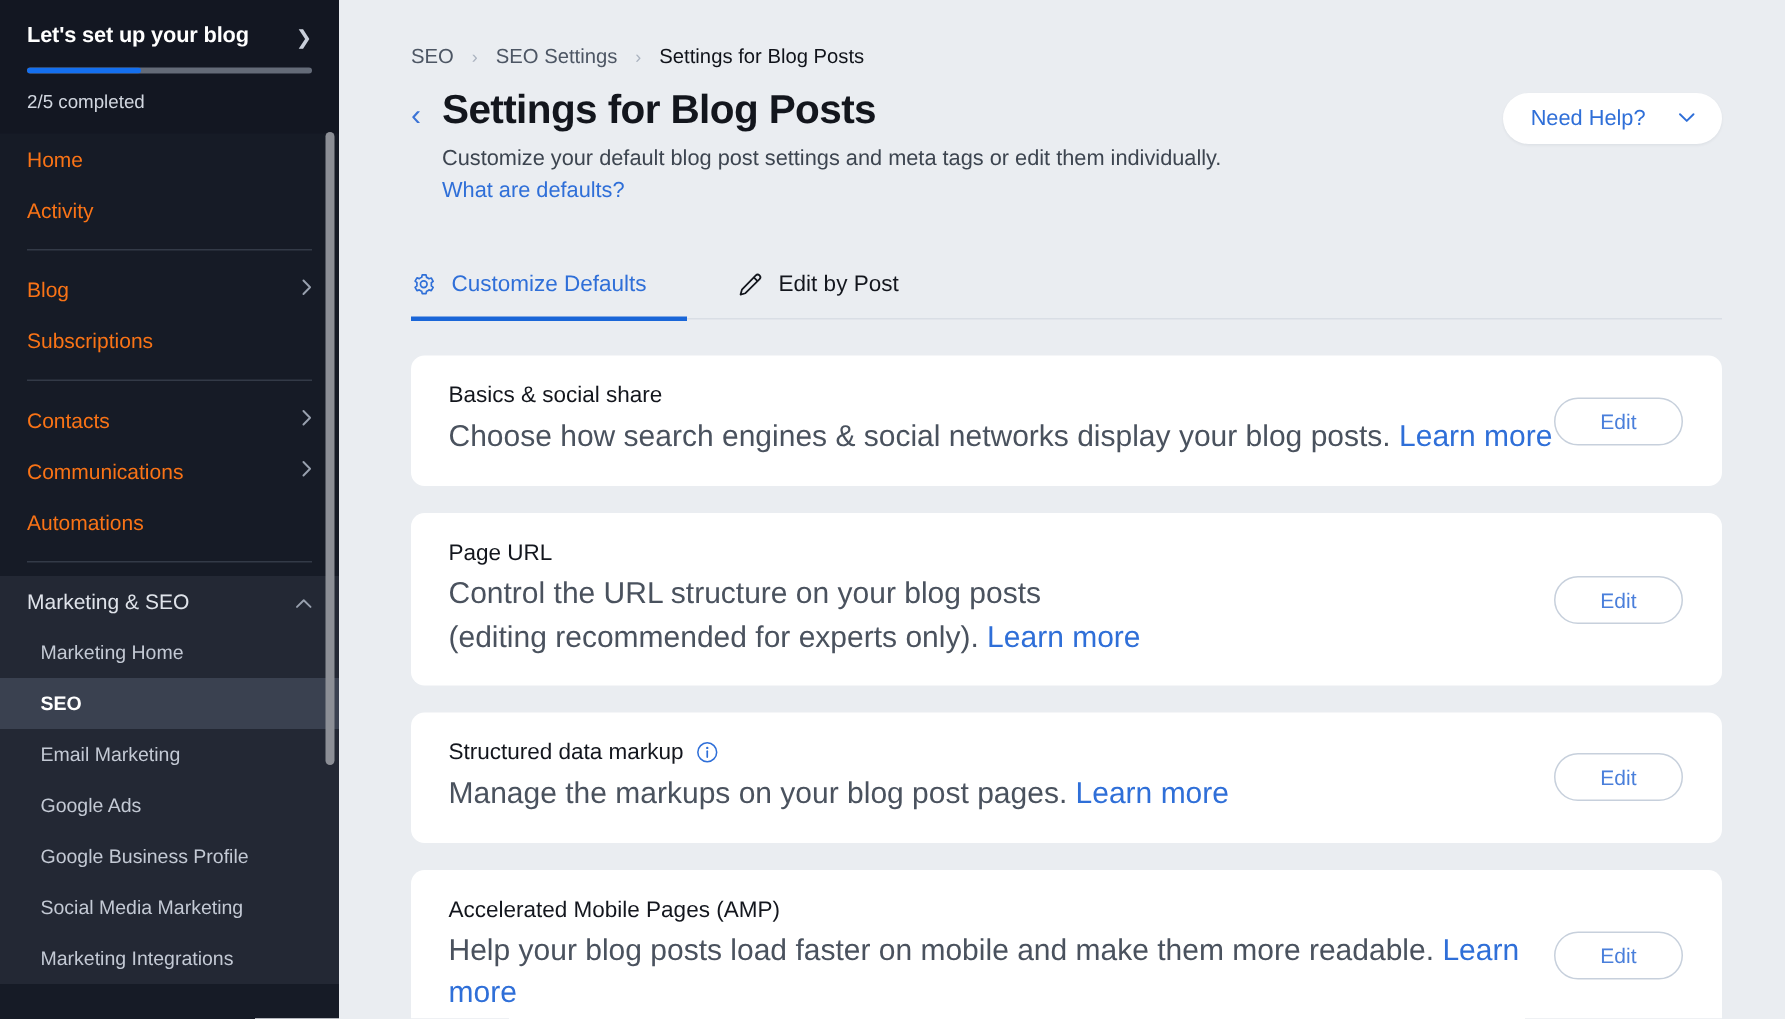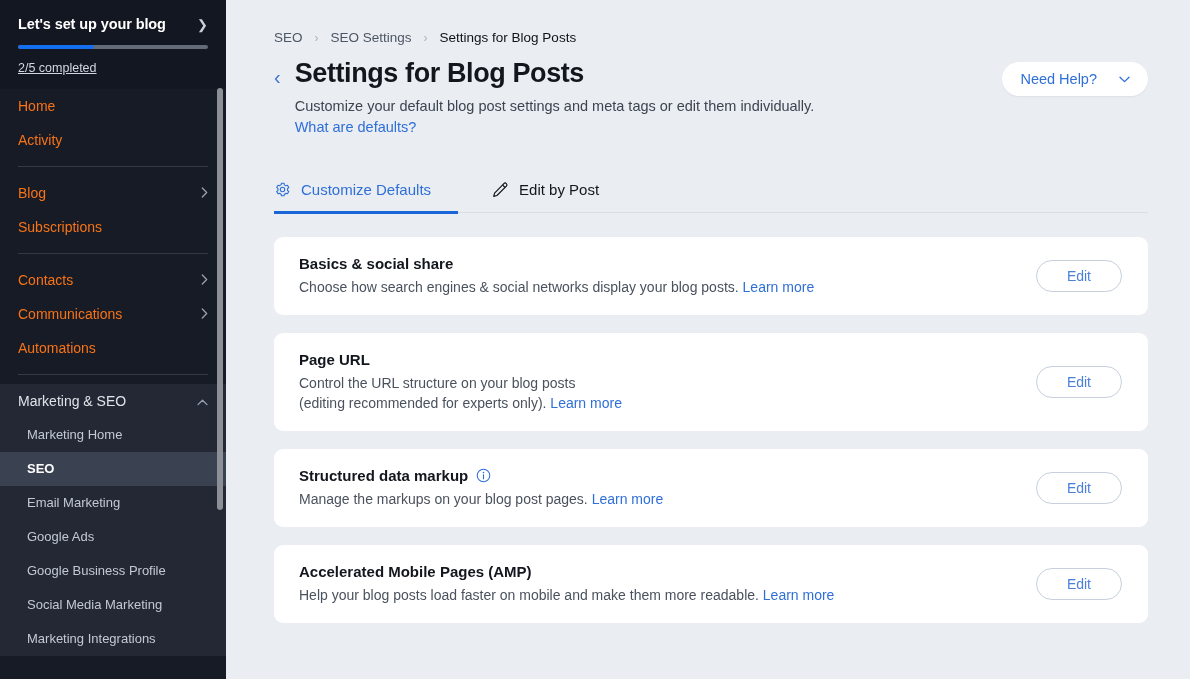--- a/index.html
+++ b/index.html
@@ -59,21 +59,20 @@
   }
   .progress-fill {
     height: 4px;
     background: #146fef;
     border-radius: 2px;
   }
   .setup-status {
     margin-top: 12px;
     color: #d2d7e0;
     font-size: 12.5px;
-    text-decoration: underline;
   }
 
   .nav-scroll {
     position: relative;
     height: calc(679px - 88px);
     overflow: hidden;
   }
 
   .nav-sep {
     height: 1px;
@@ -268,29 +267,29 @@
     border-radius: 9px;
     display: flex;
     align-items: center;
     justify-content: space-between;
     padding: 18px 26px 18px 25px;
     min-height: 72px;
   }
   .card-text { flex: 1 1 auto; }
   .card-title {
     font-size: 15px;
-    font-weight: bold;
+    font-weight: normal;
     color: #13161d;
     display: flex;
     align-items: center;
     gap: 8px;
   }
   .card-desc {
     margin-top: 5px;
-    font-size: 14px;
+    font-size: 20px;
     color: #4a525e;
     line-height: 1.43;
   }
   .learn-more { color: #2f6fd8; cursor: pointer; }
   .edit-btn {
     flex: 0 0 auto;
     background: #ffffff;
     border: 1px solid #c7d0dc;
     border-radius: 18px;
     color: #4a7fdb;

